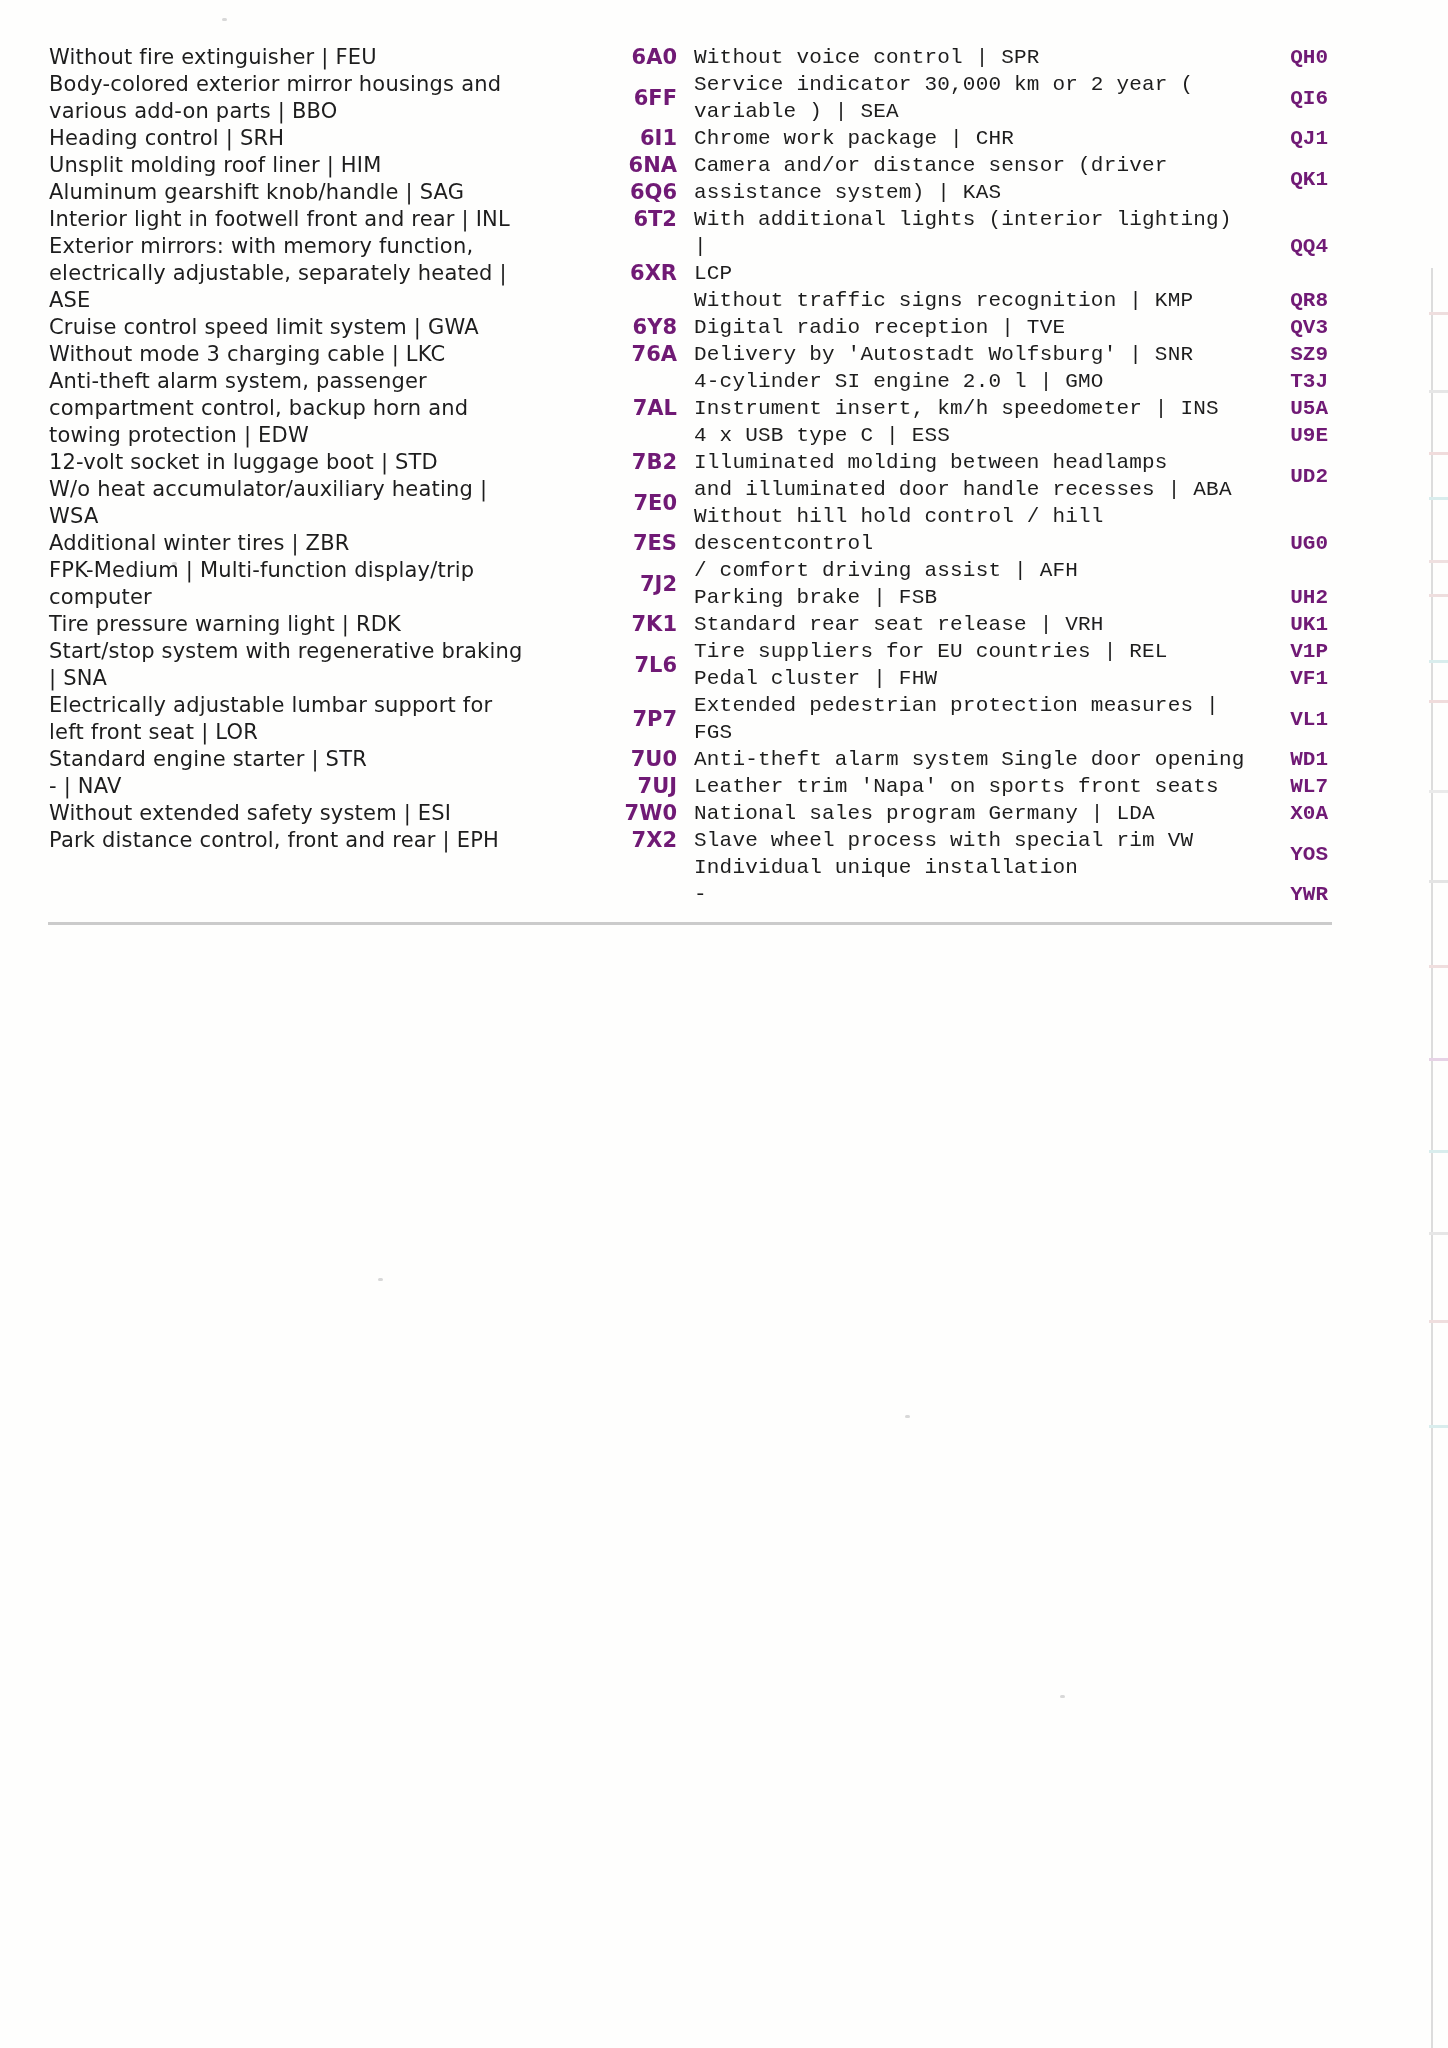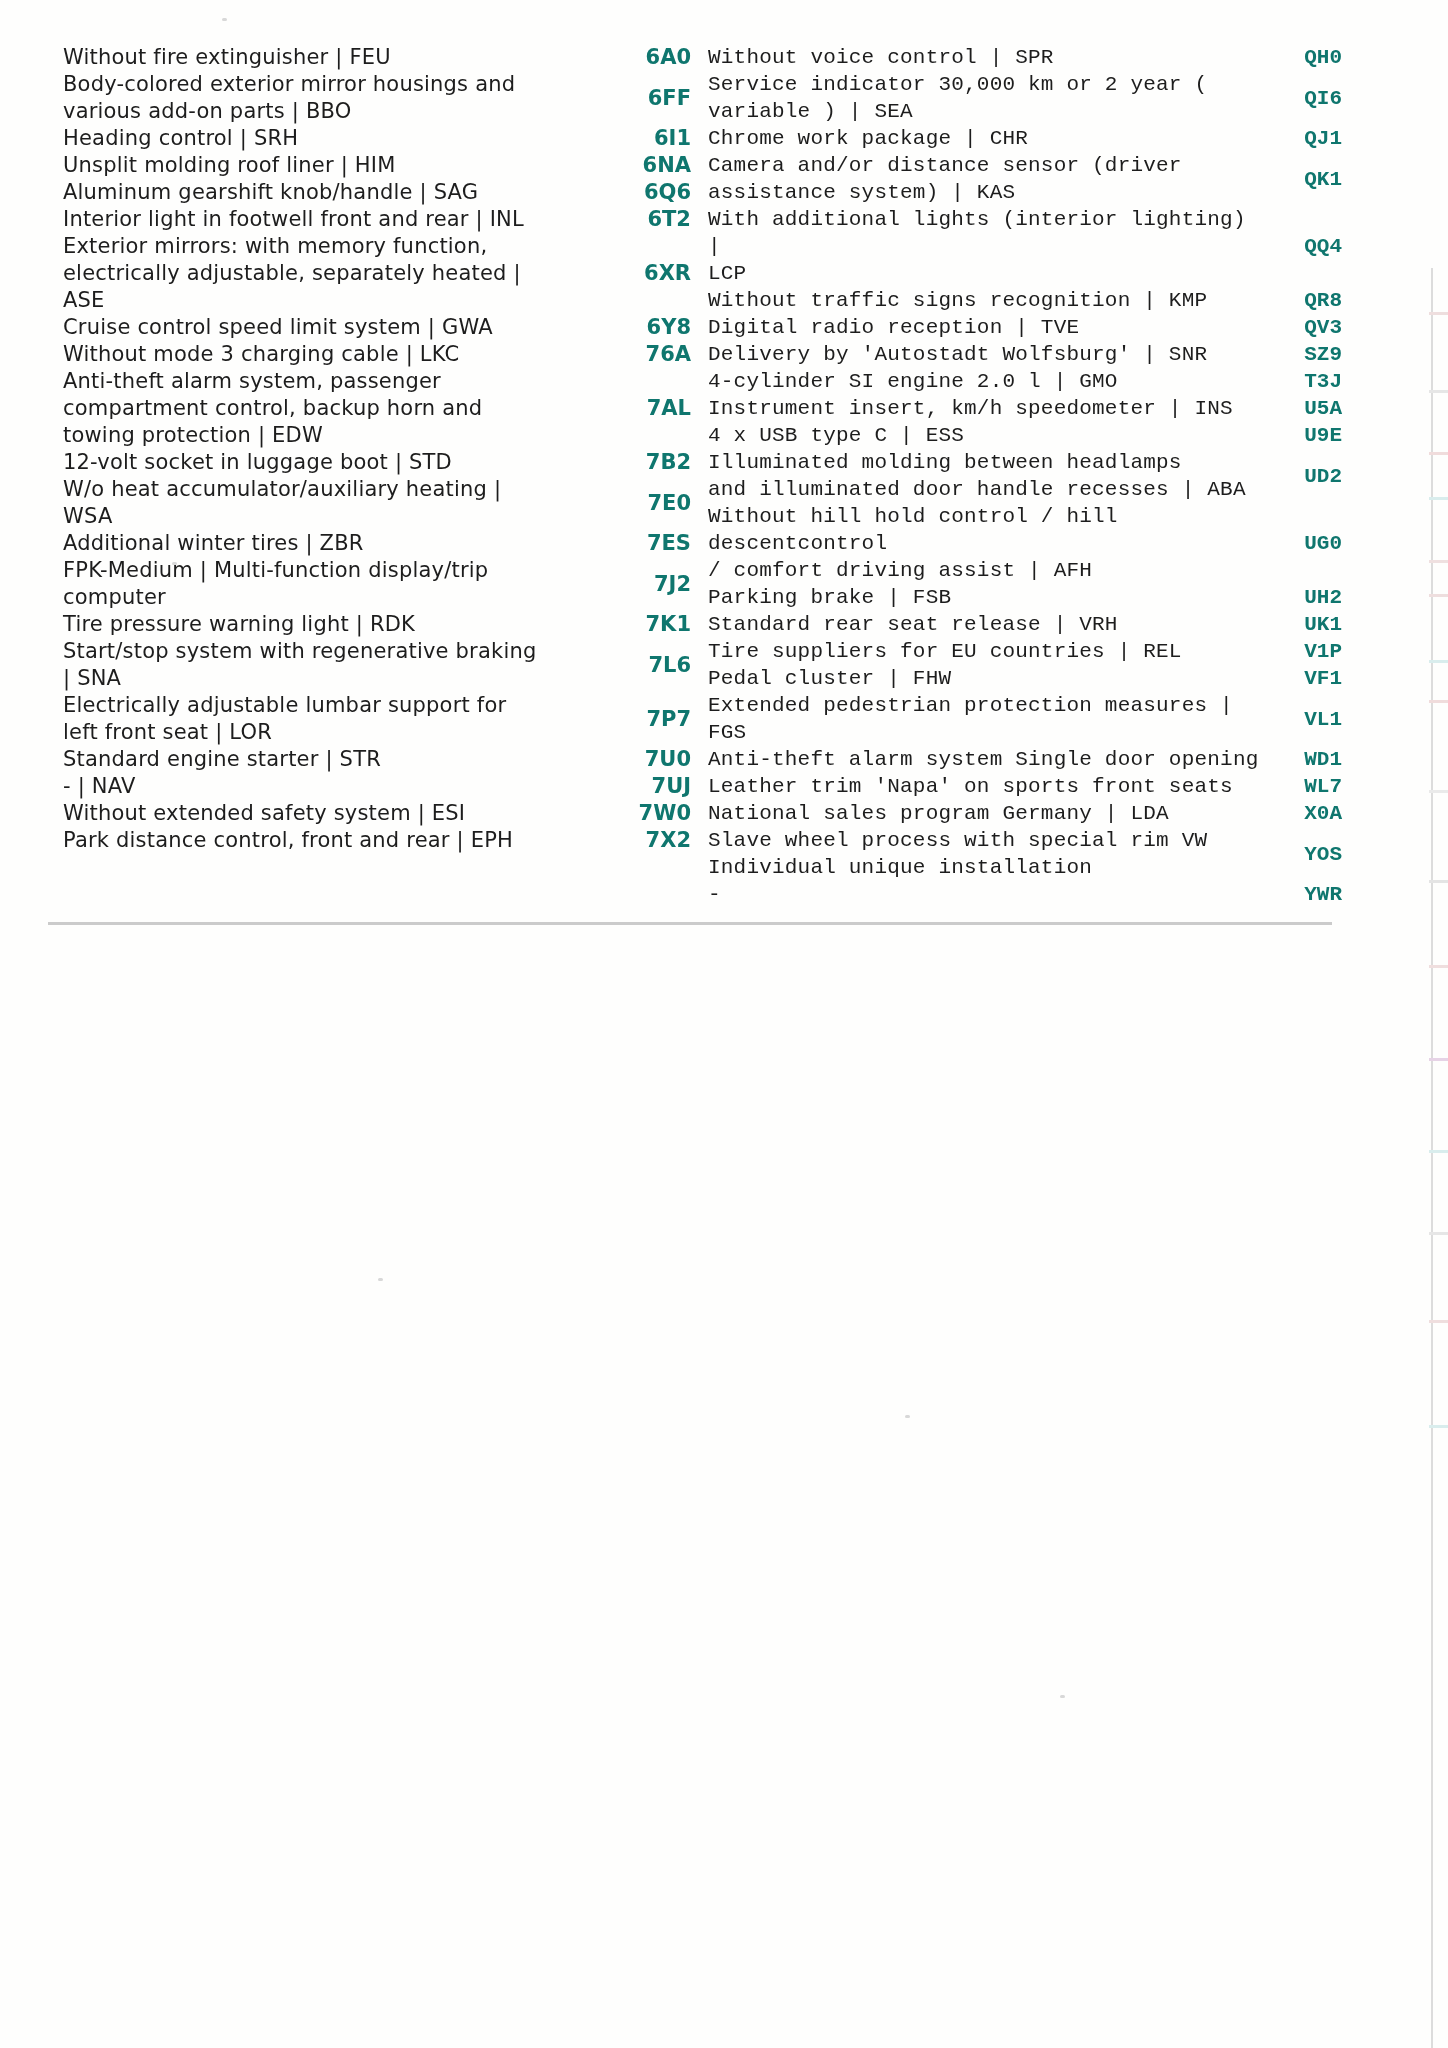--- a/index.html
+++ b/index.html
@@ -8,21 +8,21 @@
     width: 1448px;
     height: 2048px;
     background: #fefefd;
     font-family: "DejaVu Sans", "Liberation Sans", sans-serif;
     color: #1d1d1d;
     overflow: hidden;
   }
   .columns {
     position: absolute;
     top: 44px;
-    left: 63px;
+    left: 49px;
     display: flex;
     align-items: flex-start;
   }
   .col { display: flex; flex-direction: column; }
   .col-left  { width: 628px; margin-right: 17px; }
   .col-right { width: 634px; font-family: Liberation Mono, monospace; }
   .row {
     display: flex;
     align-items: center;
   }
@@ -33,21 +33,21 @@
     letter-spacing: 0.2px;
     white-space: pre-wrap;
     color: #1d1d1d;
   }
   .code {
     width: 80px;
     text-align: right;
     font-size: 21px;
     line-height: 27px;
     font-weight: bold;
-    color: #0f766e;
+    color: #701a75;
     align-self: center;
   }
   .divider {
     position: absolute;
     top: 922px;
     left: 48px;
     width: 1284px;
     height: 3px;
     background: #cbcbcb;
   }

